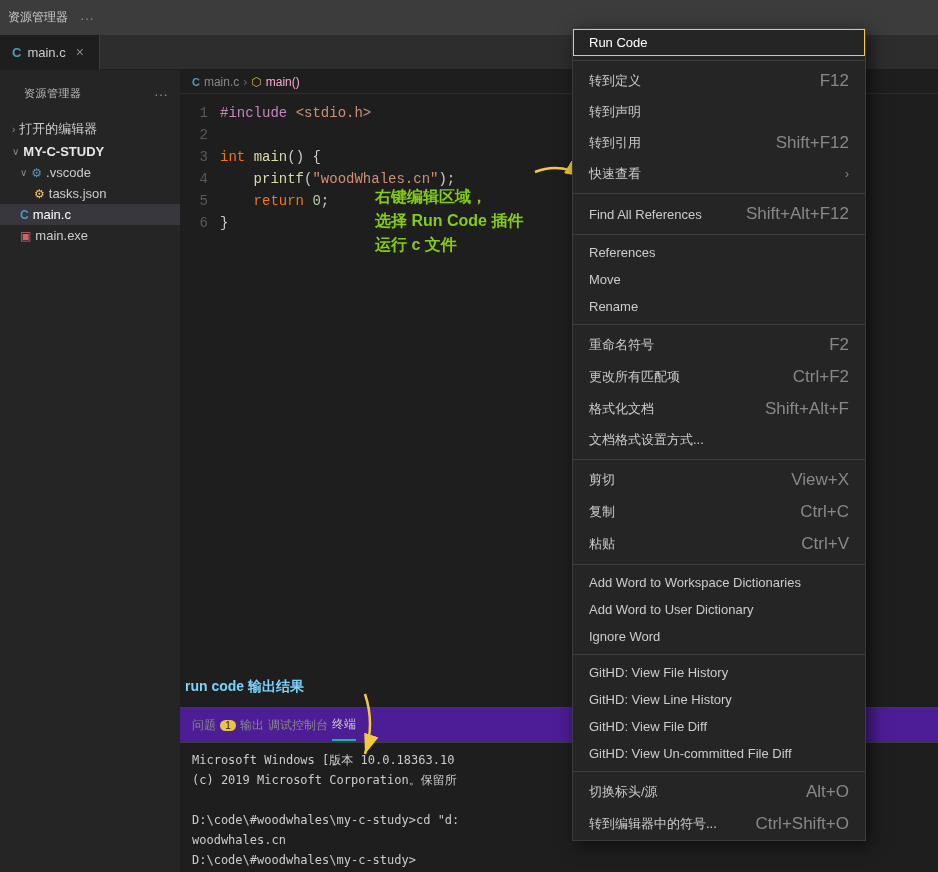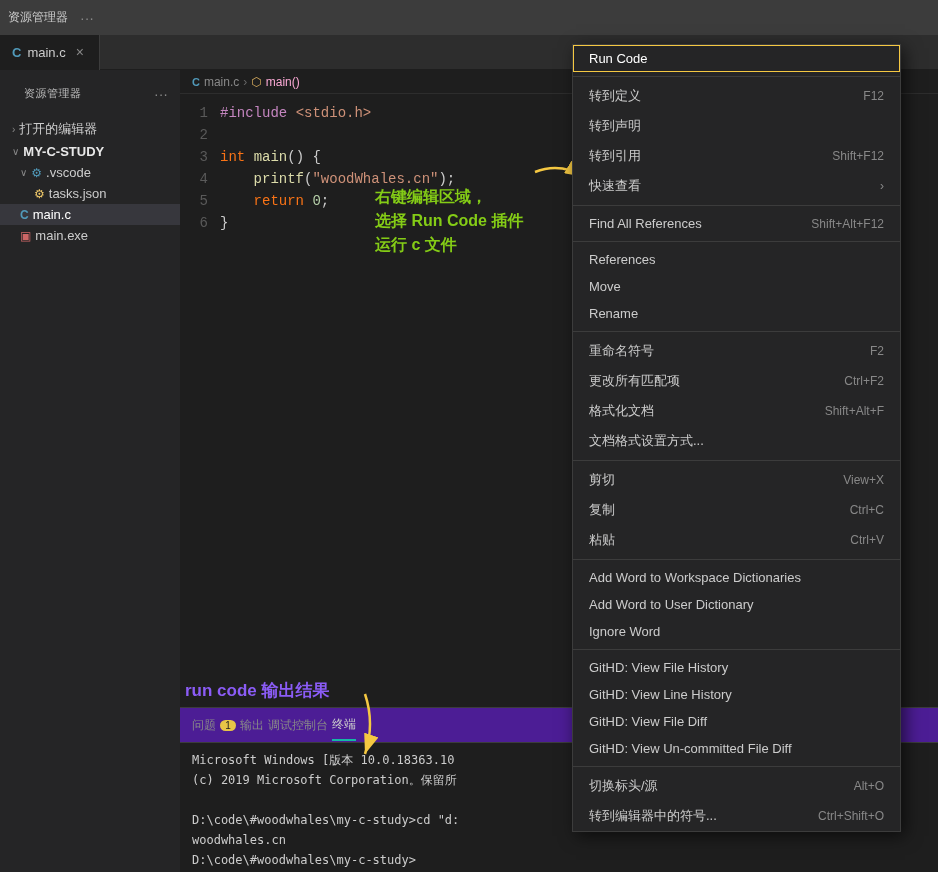--- a/index.html
+++ b/index.html
@@ -192,44 +192,44 @@
       font-family: 'Consolas', monospace;
       font-size: 12px;
       color: #cccccc;
       line-height: 1.5;
     }
     .terminal-content .term-line { margin-bottom: 2px; }
 
     
     .context-menu {
       position: absolute;
-      top: 44px;
+      top: 28px;
       left: 572px;
-      width: 329px;
+      width: 294px;
       background: #252526;
       border: 1px solid #3c3c3c;
       box-shadow: 4px 4px 16px rgba(0,0,0,0.6);
       z-index: 100;
       font-size: 13px;
     }
     .cm-item {
       display: flex;
       align-items: center;
       justify-content: space-between;
       padding: 6px 16px;
       cursor: pointer;
       color: #cccccc;
     }
     .cm-item.highlighted {
       background: transparent;
       border: 1px solid #f5c842;
       padding: 5px 15px;
     }
     .cm-item.highlighted .cm-label { color: #ffffff; }
-    .cm-shortcut { color: #888; font-size: 12px; }
+    .cm-shortcut { color: #888; font-size: 17px; }
     .cm-arrow { color: #888; font-size: 12px; }
     .cm-separator { height: 1px; background: #3c3c3c; margin: 4px 0; }
   </style>
 </head>
 <body>
 
 <div style="display:flex; flex-direction:column; height:70px;">
   <div class="titlebar">
     <span class="titlebar-text">资源管理器</span>
     <span class="titlebar-dots">···</span>
@@ -338,21 +338,21 @@
       <div class="terminal-content">
         <div class="term-line">Microsoft Windows [版本 10.0.18363.10</div>
         <div class="term-line">(c) 2019 Microsoft Corporation。保留所</div>
         <div class="term-line">&nbsp;</div>
         <div class="term-line">D:\code\#woodwhales\my-c-study&gt;cd "d:</div>
         <div class="term-line">woodwhales.cn</div>
         <div class="term-line">D:\code\#woodwhales\my-c-study&gt;</div>
       </div>
     </div>
 
-    <div style="position:absolute; bottom:205px; left:5px; color:#8b5cf6; font-size:17px; font-weight:bold; z-index:10; pointer-events:none;">run code 输出结果</div>
+    <div style="position:absolute; bottom:211px; left:5px; color:#7dd3fc; font-size:14px; font-weight:bold; z-index:10; pointer-events:none;">run code 输出结果</div>
 
     <svg style="position:absolute; bottom:148px; left:165px; pointer-events:none; z-index:10;" width="80" height="70">
       <defs>
         <marker id="arrowhead2" markerWidth="8" markerHeight="6" refX="8" refY="3" orient="auto">
           <polygon points="0 0, 8 3, 0 6" fill="#f5c842"></polygon>
         </marker>
       </defs>
       <path d="M 20 5 Q 30 35 20 65" stroke="#f5c842" stroke-width="2.5" fill="none" marker-end="url(#arrowhead2)"></path>
     </svg>
   </div>

